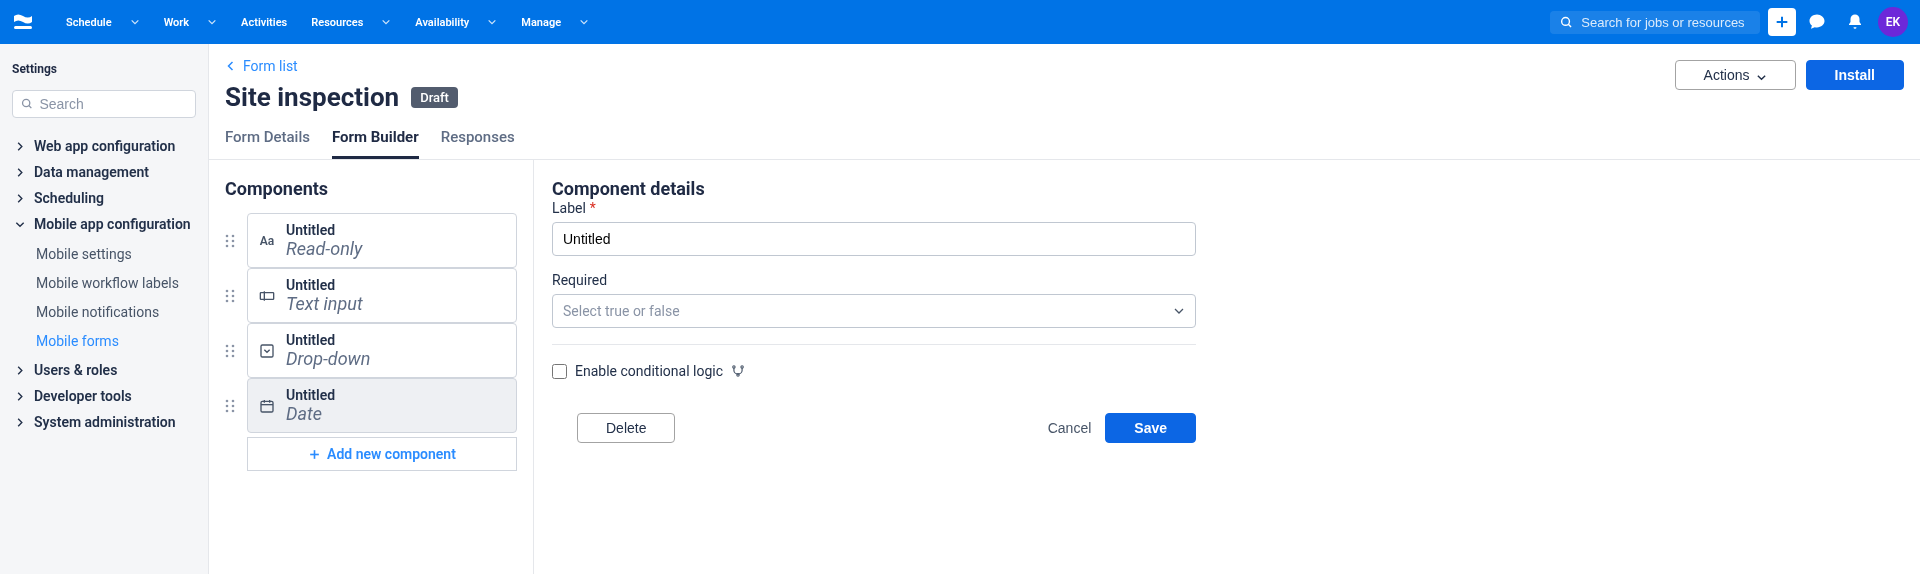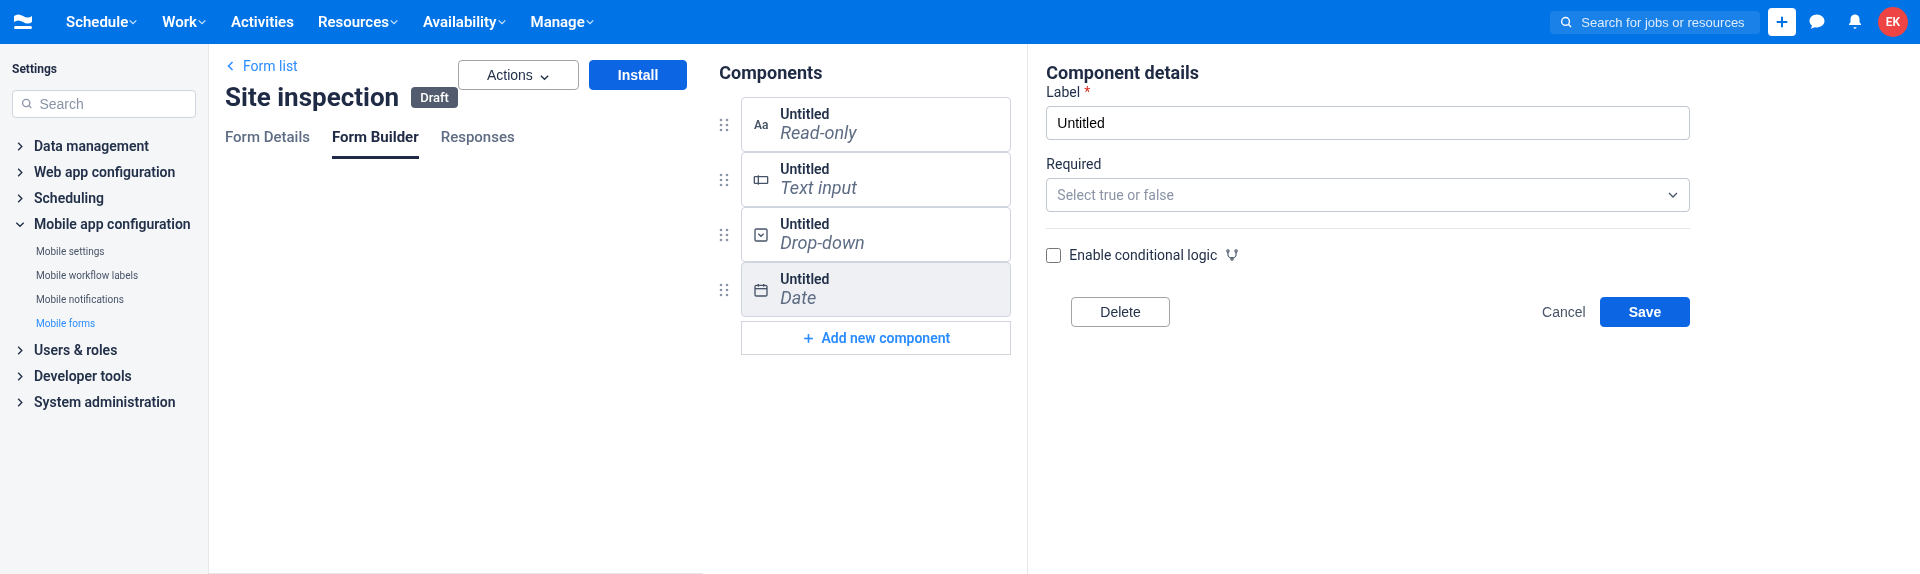--- a/index.html
+++ b/index.html
@@ -2,48 +2,48 @@
 <html><head>
 <meta charset="utf-8">
 <style>
 * { box-sizing: border-box; margin: 0; padding: 0; }
 body { font-family: -apple-system, BlinkMacSystemFont, "Segoe UI", Roboto, Helvetica, Arial, sans-serif; font-size: 14px; color: #223049; background: #fff; }
 
 
 .topbar { background: #0073e6; height: 44px; display: flex; align-items: center; padding: 0 12px; color: #fff; }
 .topbar .logo { width: 24px; height: 24px; margin-right: 20px; display:flex; align-items:center; }
 .topbar .nav { display: flex; gap: 4px; }
-.topbar .nav-item { display: flex; align-items: center; gap: 0; padding: 6px 10px; font-weight: 600; cursor: pointer; border-radius: 4px; font-size: 15px; }
+.topbar .nav-item { display: flex; align-items: center; gap: 18px; padding: 6px 10px; font-weight: 600; cursor: pointer; border-radius: 4px; font-size: 11px; }
 .topbar .nav-item .chev { opacity: 0.8; }
 .topbar .spacer { flex: 1; }
 .topbar .search { display: flex; align-items: center; background: rgba(255,255,255,0.1); border-radius: 4px; padding: 4px 10px; width: 210px; gap: 8px; }
 .topbar .search input { background: transparent; border: none; outline: none; color: #fff; font-size: 13px; width: 100%; }
 .topbar .search input::placeholder { color: rgba(255,255,255,0.85); }
 .topbar .plus-btn { background: #fff; color: #0073e6; width: 28px; height: 28px; border-radius: 4px; display:flex; align-items:center; justify-content:center; margin-left: 8px; cursor: pointer; font-weight:700; font-size:18px; }
 .topbar .icon-btn { width: 34px; height: 34px; display:flex; align-items:center; justify-content:center; cursor:pointer; margin-left:4px; }
-.topbar .avatar { width: 30px; height: 30px; border-radius: 50%; background: #ef4444; color:#fff; display:flex; align-items:center; justify-content:center; font-size:12px; font-weight:600; margin-left:6px; cursor:pointer; }
+.topbar .avatar { width: 30px; height: 30px; border-radius: 50%; background: #6d28d9; color:#fff; display:flex; align-items:center; justify-content:center; font-size:12px; font-weight:600; margin-left:6px; cursor:pointer; }
 
 
 .main { display: flex; height: calc(100vh - 44px); min-height: 530px; }
 
 
 .sidebar { width: 209px; background: #f5f6f8; border-right: 1px solid #e5e7eb; padding: 18px 12px 12px; }
 .sidebar h2 { font-size: 12px; font-weight: 700; color: #1f2a44; margin-bottom: 14px; }
 .sidebar .search-box { display:flex; align-items:center; border: 1px solid #d0d5dd; border-radius:4px; padding: 5px 8px; background:#fff; margin-bottom:16px; gap:6px; }
 .sidebar .search-box input { border:none; outline:none; width:100%; font-size:14px; }
 .sidebar .search-box input::placeholder { color:#8a94a6; }
 .sidebar .group { margin-bottom: 2px; }
 .sidebar .group-header { display:flex; align-items:center; gap:8px; padding: 4px 2px; font-weight:600; font-size:14px; cursor:pointer; color:#223049; }
 .sidebar .group-header .chev { width:12px; flex-shrink:0; }
 .sidebar .subitems { padding-left: 24px; margin-top: 2px; margin-bottom:6px; }
-.sidebar .subitem { padding: 3px 0; font-size: 10px; color:#475467; cursor:pointer;margin-top:7px; }
+.sidebar .subitem { padding: 3px 0; font-size: 14px; color:#475467; cursor:pointer;margin-top:7px; }
 .sidebar .subitem.active { color: #2a8cff; }
 
 
-.content { flex:1; display:flex; flex-direction:row; overflow:hidden; }
+.content { flex:1; display:flex; flex-direction:column; overflow:hidden; }
 .content-header { padding: 14px 16px 0; border-bottom: 1px solid #e5e7eb; }
 .content-header .toprow { display:flex; align-items:flex-start; justify-content:space-between; }
 .breadcrumb { display:flex; align-items:center; gap:6px; color:#2a8cff; font-size:14px; cursor:pointer; margin-bottom:8px; }
 .titlebar { display:flex; align-items:center; gap:12px; margin-bottom:16px;}
 .titlebar h1 { font-size:26px; font-weight:700; color:#1f2a44; }
 .badge { background:#525c6e; color:#fff; border-radius:4px; padding:3px 9px; font-size:13px; font-weight:500; }
 .header-actions { display:flex; gap:10px; align-items:flex-start; margin-top:2px; }
 .btn { border:1px solid #a3a3a3; border-radius:4px; padding:6px 28px; background:#fff; font-size:14px; cursor:pointer; display:flex; align-items:flex-end; gap:6px; color:#223049; }
 .btn.primary { background:#0c66e4; border-color:#0c66e4; color:#fff; font-weight:600; }
 .tabs { display:flex; gap:22px; }
@@ -162,29 +162,29 @@
           <line x1="20" y1="20" x2="15" y2="15"></line>
         </svg>
       <input placeholder="Search" style="">
     </div>
     <div id="groups">
         <div class="group">
           <div class="group-header">
             <svg class="chev" width="11" height="11" viewBox="0 0 24 24" fill="none" stroke="#223049" stroke-width="3">
               <polyline points="8 4 16 12 8 20"></polyline>
             </svg>
+            <span>Web app configuration</span>
+          </div>
+        </div>
+        <div class="group">
+          <div class="group-header">
+            <svg class="chev" width="11" height="11" viewBox="0 0 24 24" fill="none" stroke="#223049" stroke-width="3">
+              <polyline points="8 4 16 12 8 20"></polyline>
+            </svg>
             <span>Data management</span>
-          </div>
-        </div>
-        <div class="group">
-          <div class="group-header">
-            <svg class="chev" width="11" height="11" viewBox="0 0 24 24" fill="none" stroke="#223049" stroke-width="3">
-              <polyline points="8 4 16 12 8 20"></polyline>
-            </svg>
-            <span>Web app configuration</span>
           </div>
         </div>
         <div class="group">
           <div class="group-header">
             <svg class="chev" width="11" height="11" viewBox="0 0 24 24" fill="none" stroke="#223049" stroke-width="3">
               <polyline points="8 4 16 12 8 20"></polyline>
             </svg>
             <span>Scheduling</span>
           </div>
         </div>

